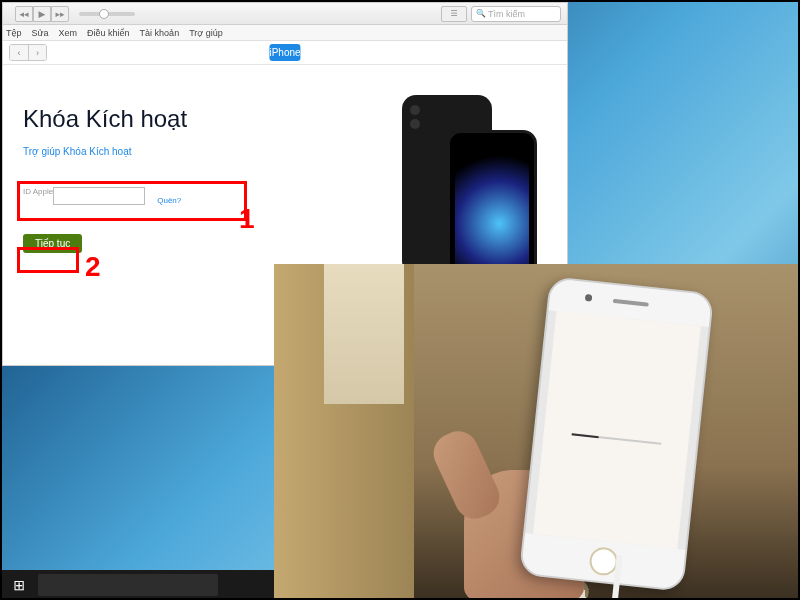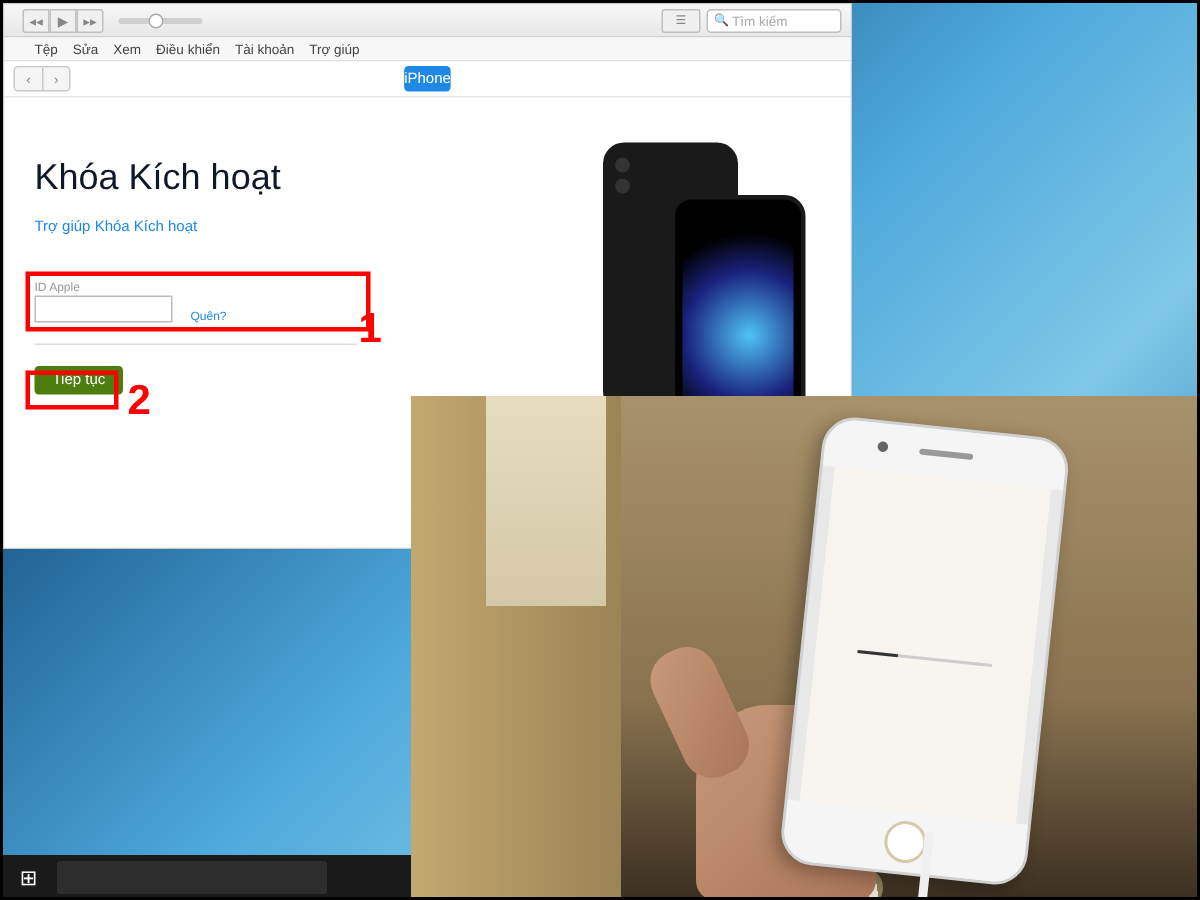--- a/index.html
+++ b/index.html
@@ -18,42 +18,42 @@
 .play-group .nav-btn:last-child { border-radius: 0 2px 2px 0; }
 .vol-slider { width: 56px; height: 4px; background: #d0d0d0; border-radius: 2px; margin-left: 8px; position: relative; }
 .vol-thumb { position: absolute; left: 20px; top: -3px; width: 10px; height: 10px; border-radius: 50%; background: #fff; border: 1px solid #aaa; }
 .tb-center { flex: 1; display: flex; justify-content: center; }
 .apple-logo-tb { font-size: 14px; color: #666; }
 .tb-right { display: flex; align-items: center; gap: 4px; }
 .view-btn { width: 26px; height: 16px; border: 1px solid #c0c0c0; background: #f0f0f0; border-radius: 2px; font-size: 8px; display: flex; align-items: center; justify-content: center; color: #888; }
 .search-box { width: 90px; height: 16px; border: 1px solid #c0c0c0; border-radius: 3px; font-size: 9px; padding: 0 4px; background: #fff; display: flex; align-items: center; color: #aaa; }
 .search-box::before { content: "🔍"; font-size: 8px; margin-right: 2px; }
 
-.menubar { height: 16px; background: #f7f7f7; border-bottom: 1px solid #e0e0e0; display: flex; align-items: center; padding: 0 20px; gap: 10px; font-size: 9px; color: #444; }
+.menubar { height: 16px; background: #f7f7f7; border-bottom: 1px solid #e0e0e0; display: flex; align-items: center; padding: 0 3px; gap: 10px; font-size: 9px; color: #444; }
 
 .tabbar { height: 24px; background: #fff; border-bottom: 1px solid #e5e5e5; display: flex; align-items: center; padding: 0 6px; position: relative; }
 .nav-arrows { display: flex; gap: 0; border: 1px solid #c8c8c8; border-radius: 3px; overflow: hidden; }
 .nav-arrow { width: 18px; height: 15px; background: #f5f5f5; display: flex; align-items: center; justify-content: center; font-size: 9px; color: #888; }
 .nav-arrow + .nav-arrow { border-left: 1px solid #c8c8c8; }
 .device-tab { position: absolute; left: 50%; transform: translateX(-50%); background: #1e88e5; color: #fff; font-size: 10px; padding: 3px 0; border-radius: 3px; }
 
 .content { flex: 1; display: flex; background: #fff; }
 .content-left { flex: 1; padding: 40px 0 0 20px; }
 .content-right { width: 210px; display: flex; align-items: flex-start; justify-content: center; padding-top: 30px; }
 
 .page-title { font-size: 24px; font-weight: 300; color: #0f172a; margin-bottom: 8px; }
 .page-desc { font-size: 9px; color: #888; line-height: 1.4; max-width: 280px; margin-bottom: 4px; }
 .help-link { font-size: 10px; color: #1e88e5; text-decoration: none; }
 
 .login-area { margin-top: 28px; position: relative; }
 .red-box-1 { position: absolute; left: -6px; top: -6px; width: 230px; height: 40px; border: 3px solid #ff0000; pointer-events: none; }
 .red-box-2 { position: absolute; left: -6px; top: 60px; width: 62px; height: 26px; border: 3px solid #ff0000; pointer-events: none; }
 
 .field-row { display: flex; gap: 0; }
-.field { display: flex; flex-direction: column; }
+.field { display: flex; flex-direction: row; }
 .field-label { font-size: 8px; color: #999; margin-bottom: 1px; }
 .field-input { height: 18px; border: 1px solid #bbb; background: #fff; font-size: 10px; padding: 0 3px; }
 .fld-id { width: 92px; }
 .fld-pw { width: 80px; margin-left: 0; }
 .forgot { font-size: 8px; color: #1e88e5; margin-left: 12px; align-self: flex-end; margin-bottom: 0; }
 
 .divider-line { width: 215px; height: 1px; background: #e0e0e0; margin-top: 14px; }
 
 .continue-btn { margin-top: 14px; background: #4d7c0f; color: #fff; border: none; font-size: 10px; padding: 4px 12px; border-radius: 3px; cursor: pointer; }
 

